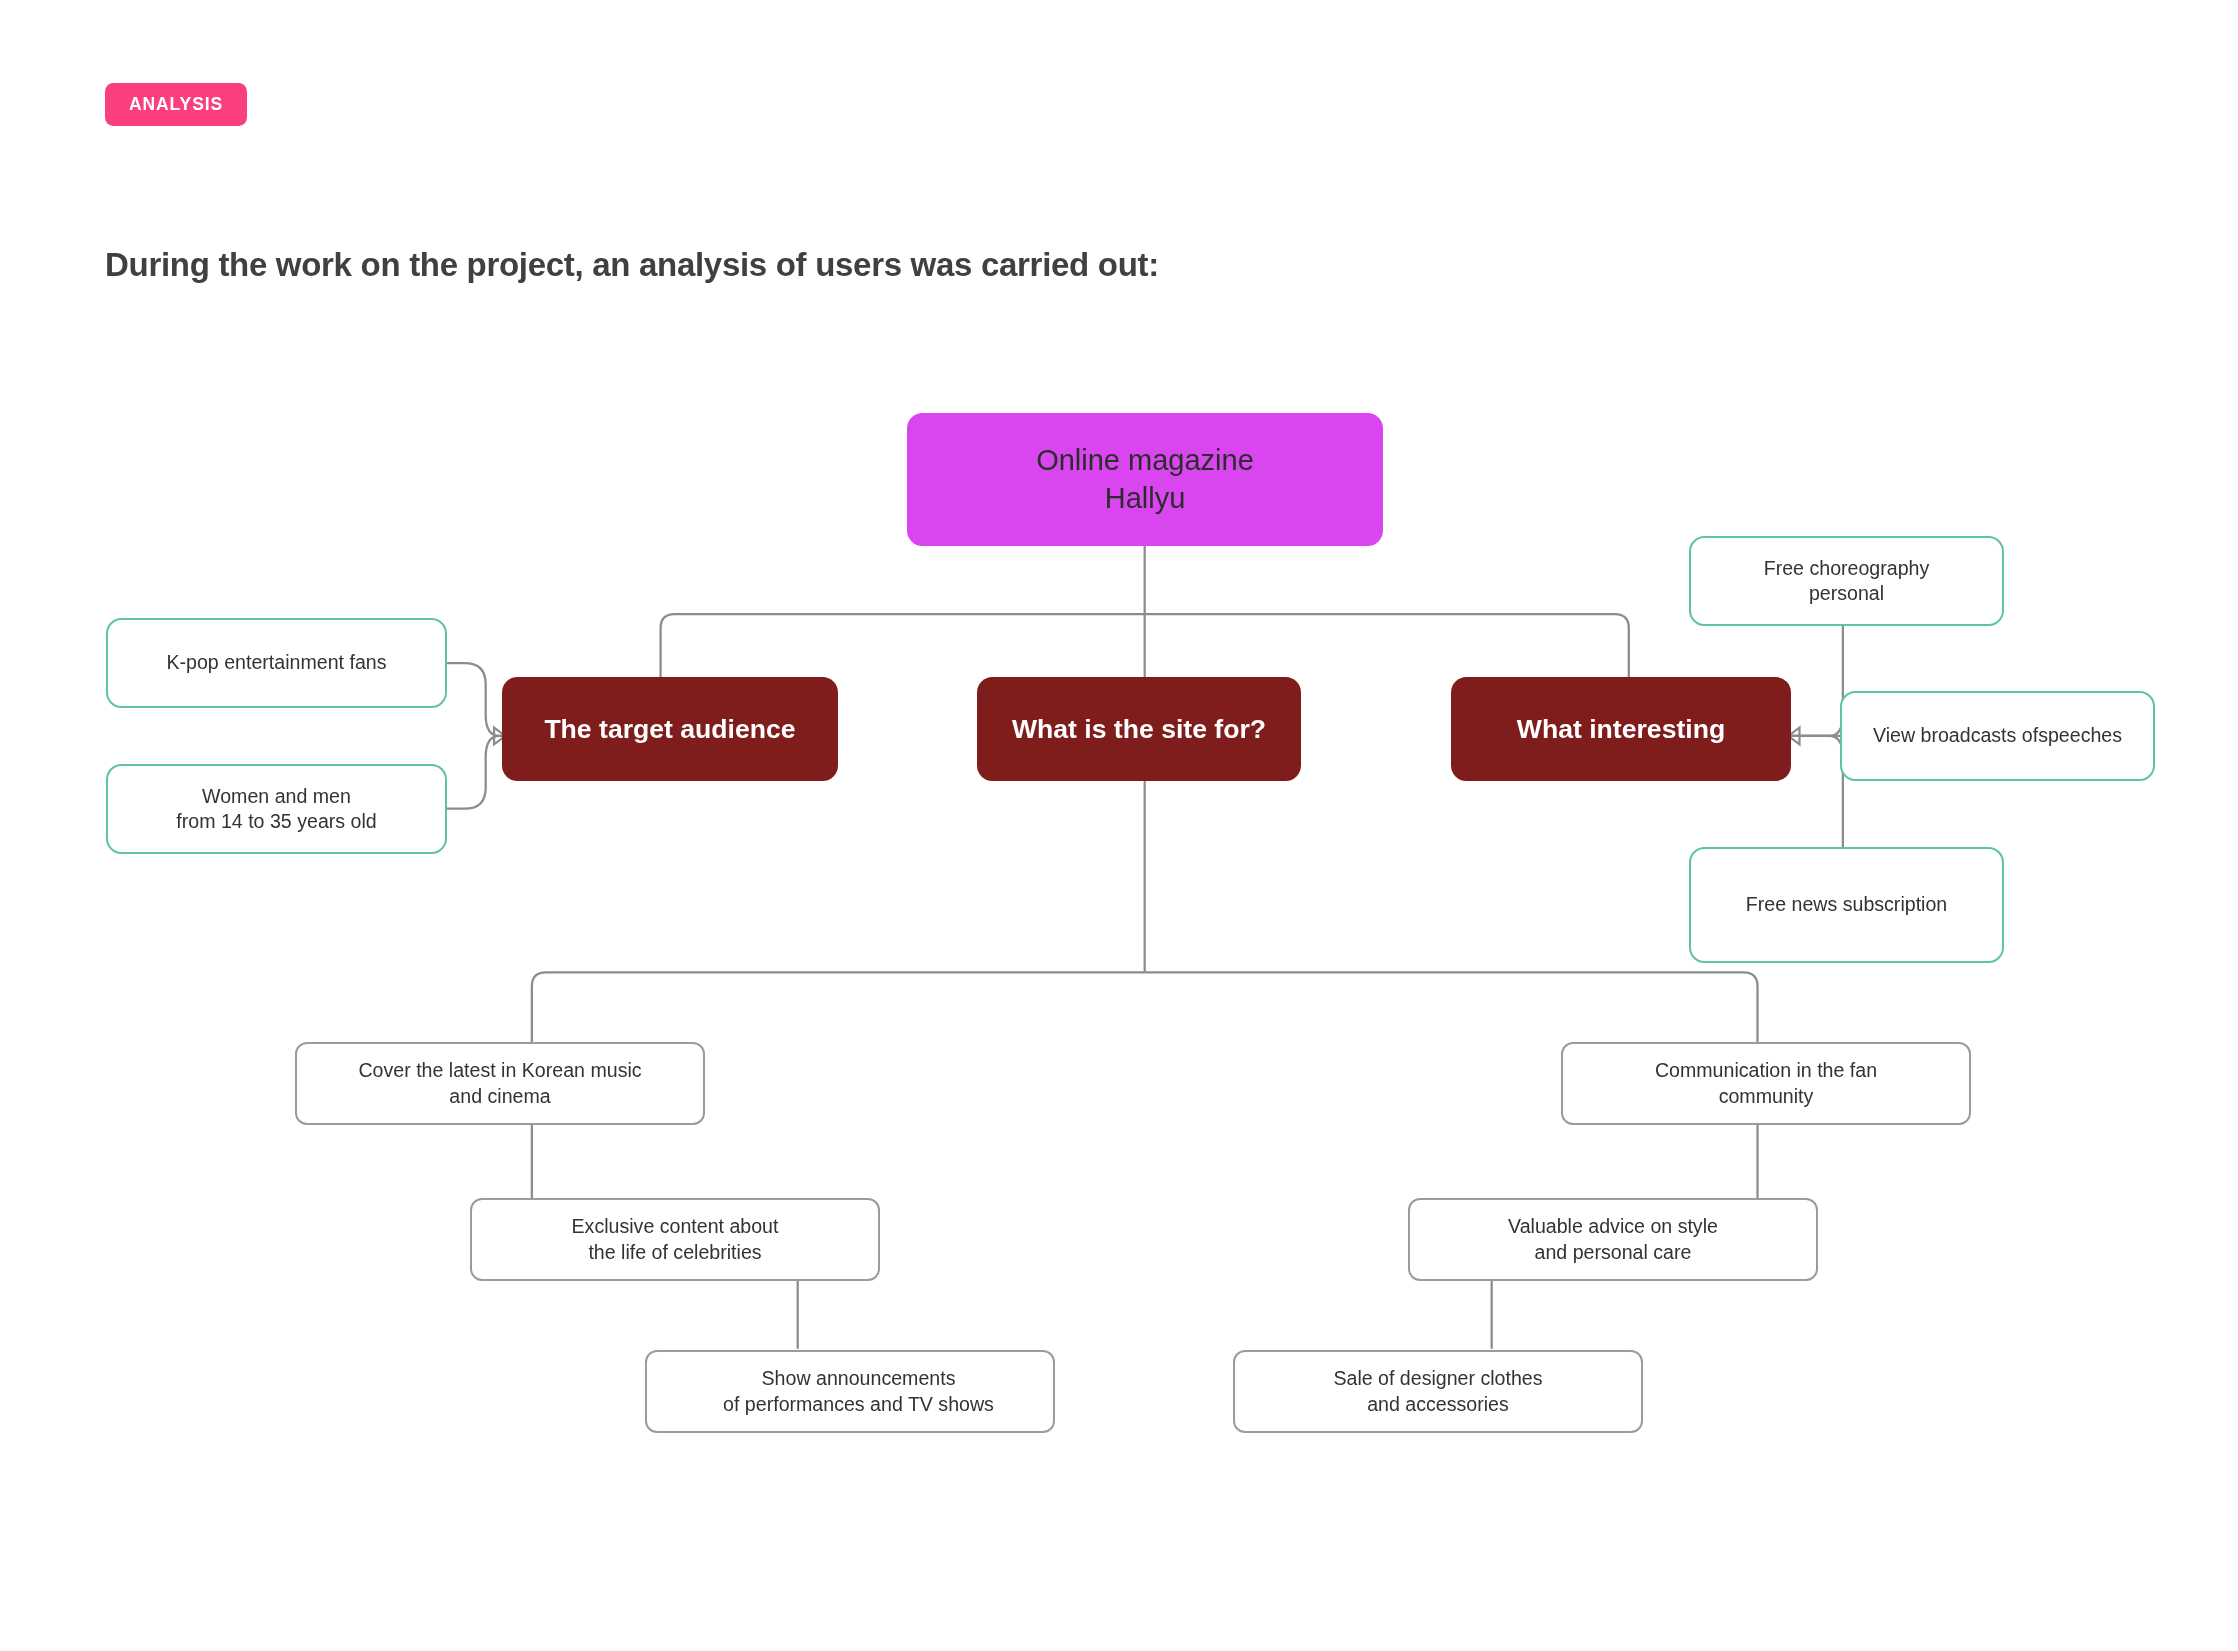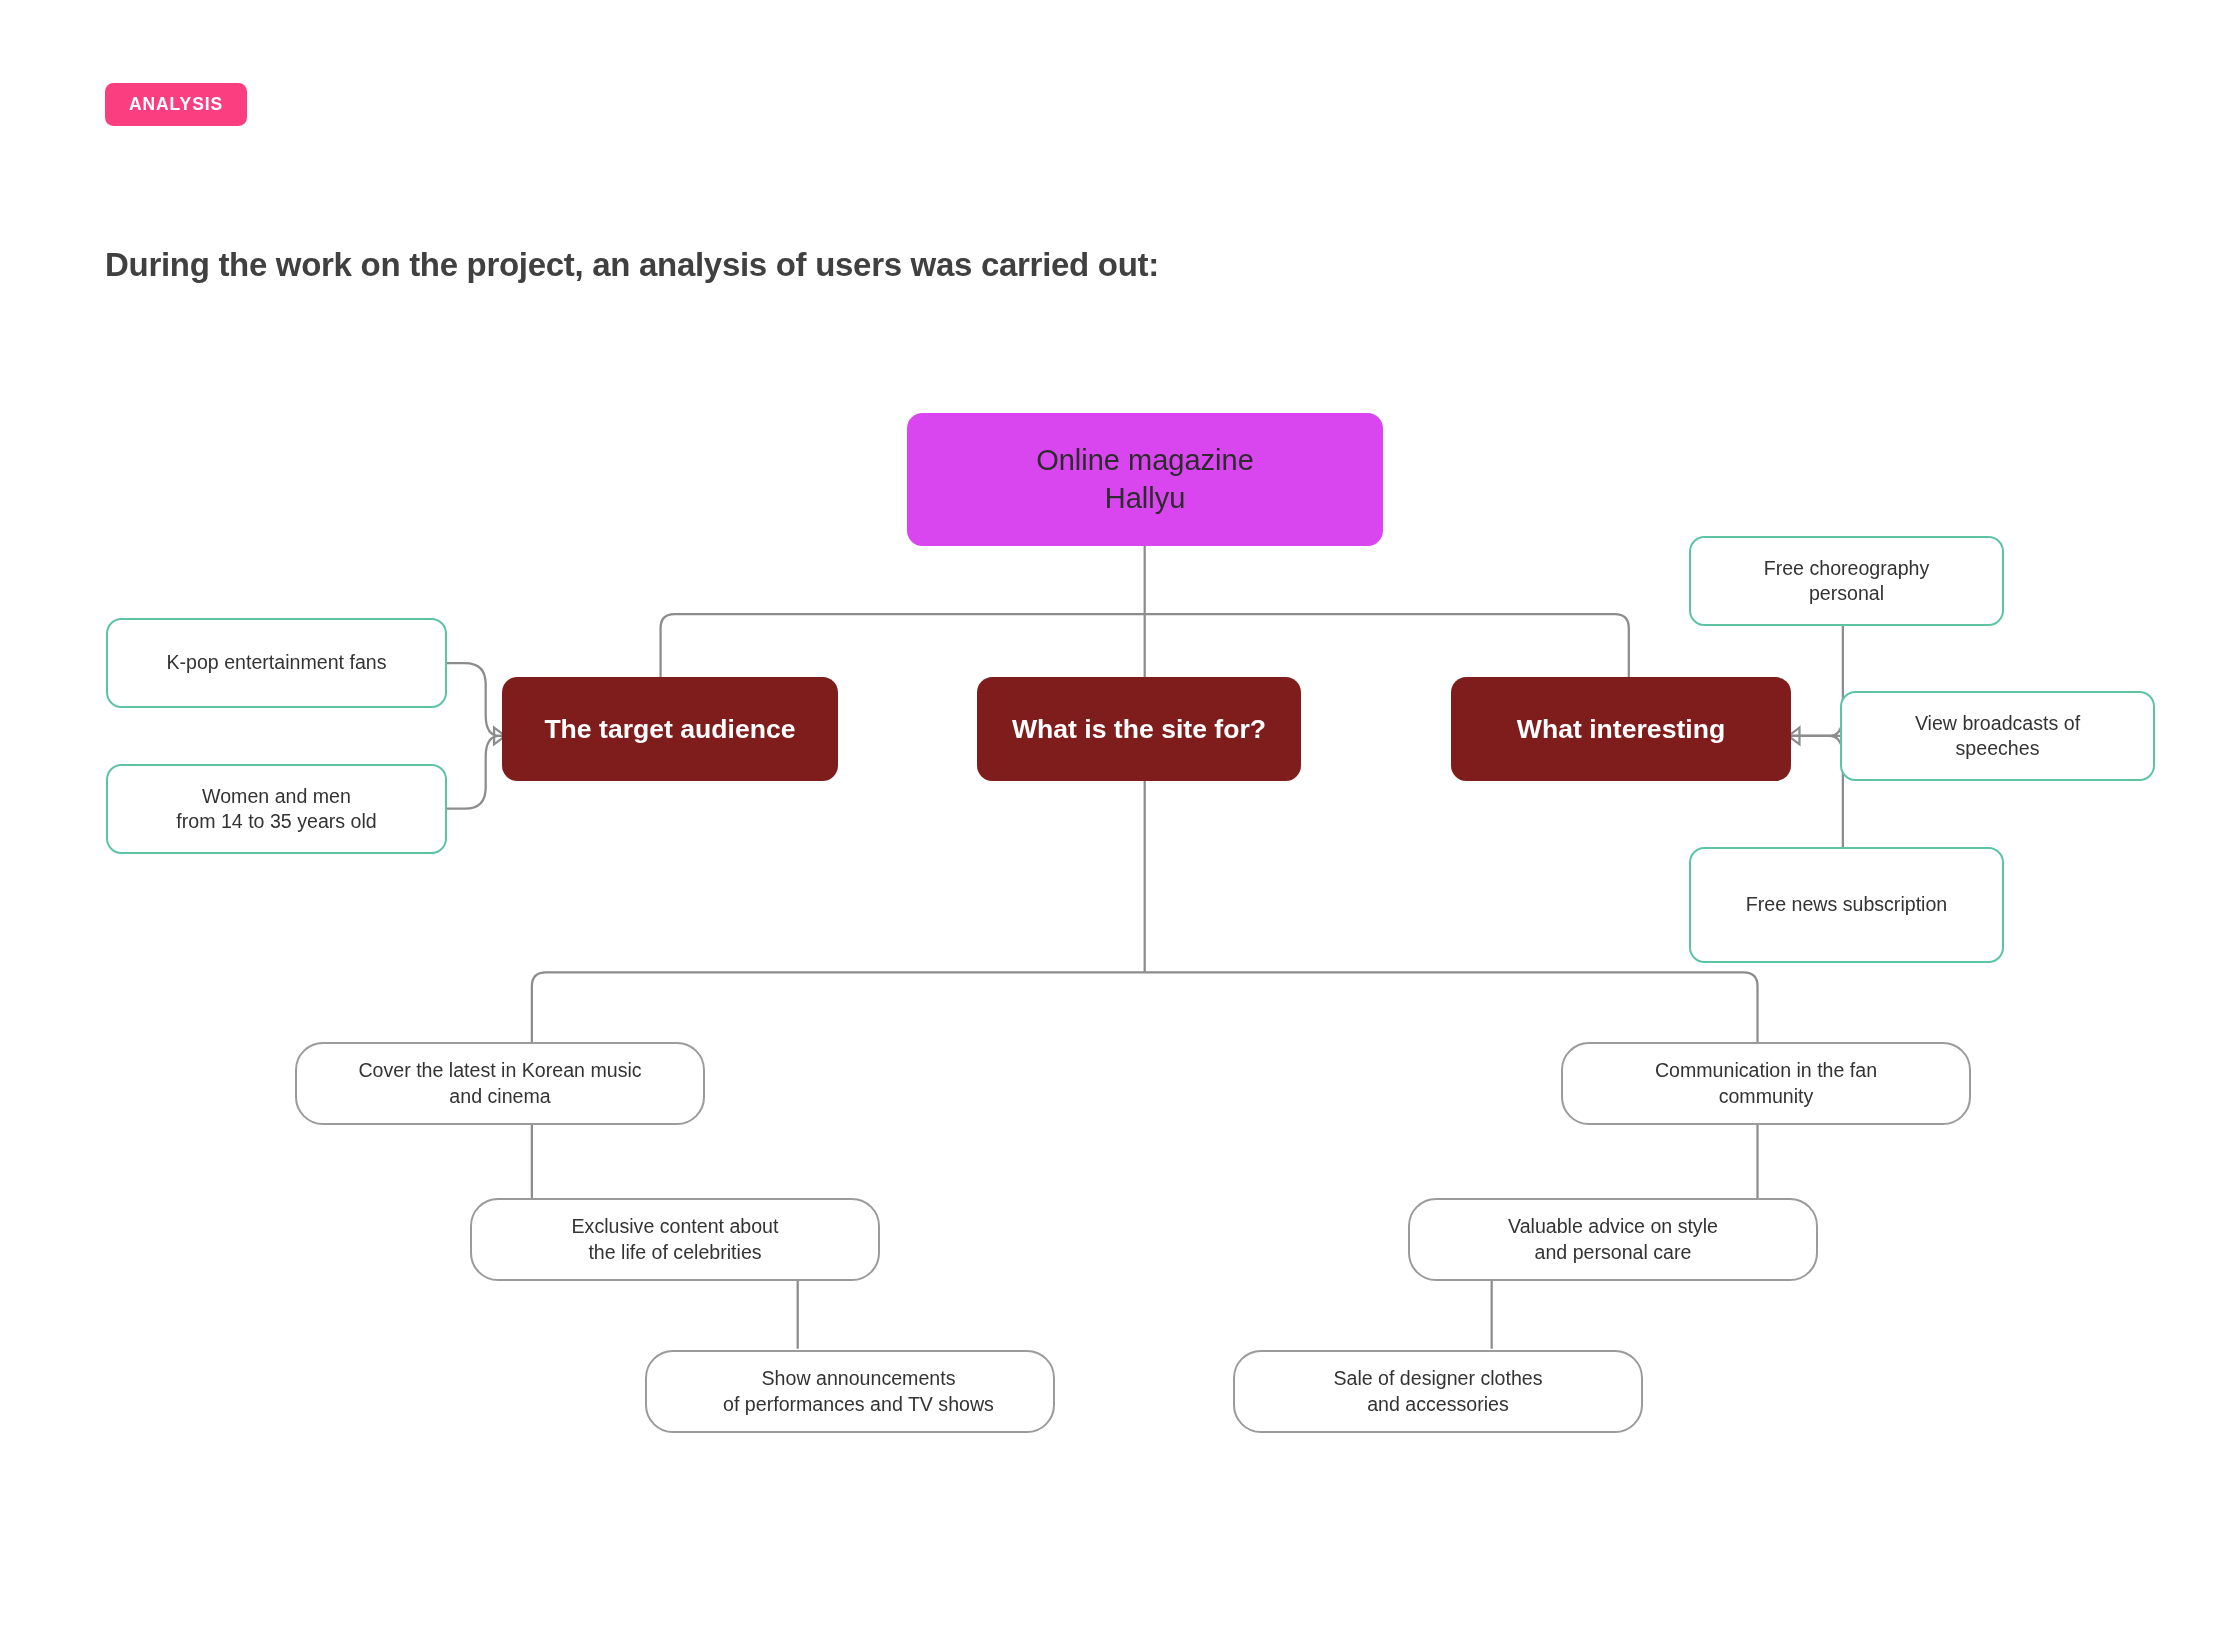--- a/index.html
+++ b/index.html
@@ -80,21 +80,21 @@
     background: #ffffff;
     border: 2.1px solid #5cc4a3;
     border-radius: 15.4px;
     color: #333333;
     font-size: 19.6px;
     font-weight: 500;
   }
   .node-gray {
     background: #ffffff;
     border: 2.1px solid #9b9b9b;
-    border-radius: 28px;
+    border-radius: 12px;
     color: #333333;
     font-size: 19.6px;
     font-weight: 500;
   }
 </style>
 </head>
 <body>
 
 <div id="badge">
   <span>ANALYSIS</span>
@@ -155,21 +155,21 @@
 <div class="node-box node-green" style="left:106px; top:764px; width:341px; height:90px; flex-direction:column;">
   <span>Women and men</span>
   <span>from 14 to 35 years old</span>
 </div>
 
 <div class="node-box node-green" style="left:1689px; top:536px; width:315px; height:90px; flex-direction:column;">
   <span>Free choreography</span>
   <span>personal</span>
 </div>
 
-<div class="node-box node-green" style="left:1840px; top:691px; width:315px; height:90px; flex-direction:column;">
+<div class="node-box node-green" style="left:1840px; top:691px; width:315px; height:90px; ">
   <span>View broadcasts of</span>
   <span>speeches</span>
 </div>
 
 <div class="node-box node-green" style="left:1689px; top:847px; width:315px; height:116px; flex-direction:column;">
   <span>Free news subscription</span>
 </div>
 
 <div class="node-box node-gray" style="left:295px; top:1042px; width:410px; height:83px; flex-direction:column;">
   <span>Cover the latest in Korean music</span>

